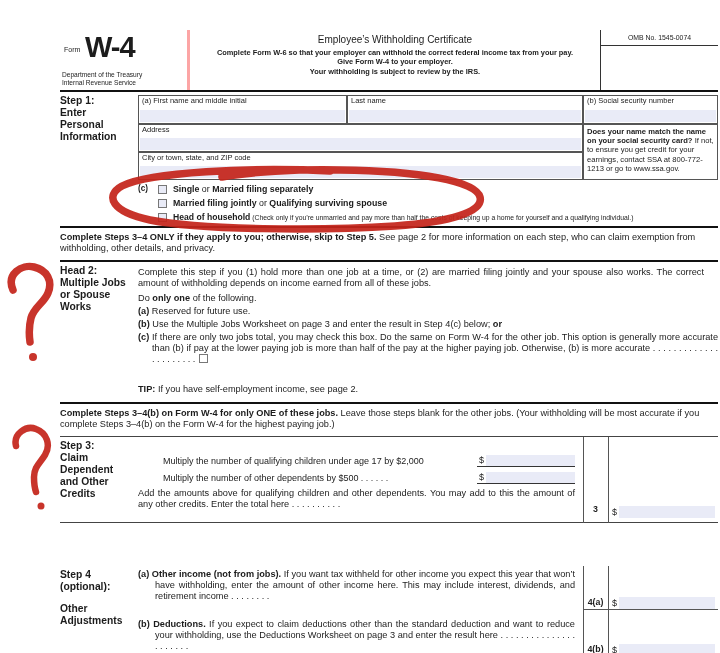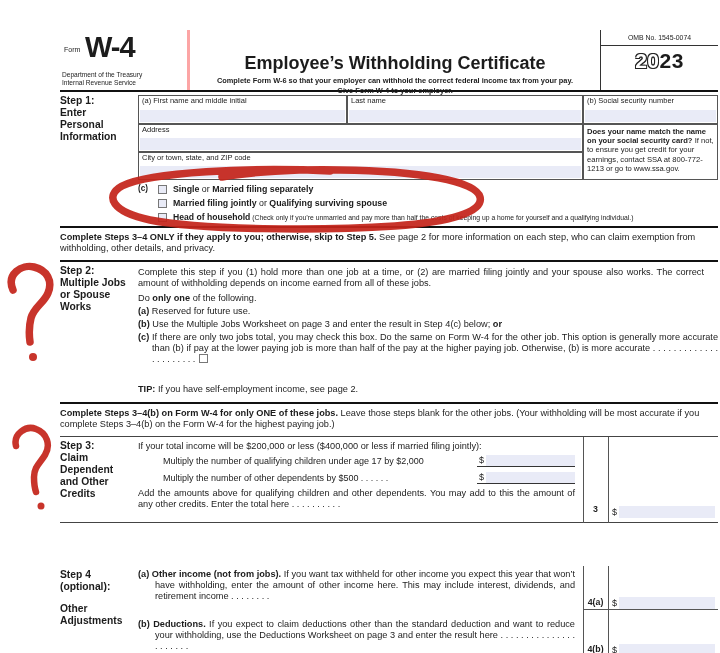--- a/index.html
+++ b/index.html
@@ -11,21 +11,21 @@
   .b { font-weight:bold; }
   .pre { white-space:pre-line; }
 
   
   .hdr { top:0; height:62px; border-bottom:2.5px solid #111; display:flex; }
   .hdr-left { width:130px; border-right:3px solid #fca5a5; position:relative; padding:2px 2px; }
   .form-word { font-size:7px; position:absolute; left:4px; top:16px; }
   .form-num { font-size:29px; font-weight:bold; letter-spacing:-1px; position:absolute; left:25px; top:0px; }
   .dept { position:absolute; left:2px; bottom:3px; font-size:6.6px; line-height:8px; }
   .hdr-mid { width:410px; text-align:center; padding-top:4px; }
-  .hdr-title { font-size:18px; font-weight:bold;margin-top:19px; }
+  .hdr-title { font-size:10px; font-weight:normal; }
   .hdr-sub { font-size:7.4px; font-weight:bold; line-height:9.6px; margin-top:2px; }
   .hdr-right { width:118px; border-left:1px solid #333; text-align:center; }
   .omb { font-size:6.9px; padding:4px 1px 3px; border-bottom:1px solid #333; }
   .year { font-size:21px; font-weight:bold; margin-top:3px; letter-spacing:0.5px; }
   .hollow { color:#fff; text-shadow:-1px -1px 0 #222,1px -1px 0 #222,-1px 1px 0 #222,1px 1px 0 #222; font-weight:bold; }
 
   
   .steplbl { position:absolute; left:0; top:3px; width:78px; font-size:10.3px; font-weight:bold; line-height:12px; }
 
   
@@ -90,21 +90,20 @@
       <div class="hdr-mid">
         <div class="hdr-title">Employee’s Withholding Certificate</div>
         <div class="hdr-sub">
           <div>Complete Form W-6 so that your employer can withhold the correct federal income tax from your pay.</div>
           <div>Give Form W-4 to your employer.</div>
           <div>Your withholding is subject to review by the IRS.</div>
         </div>
       </div>
       <div class="hdr-right">
         <div class="omb">OMB No. 1545-0074</div>
-        <div class="year"><span class="hollow">20</span><span>23</span></div>
       </div>
     </div>
 
     <div class="sec s1">
       <div class="steplbl">
         <div>Step 1:</div>
         <div class="pre">Enter
 Personal
 Information</div>
       </div>
@@ -150,21 +149,21 @@
         </div>
       </div>
     </div>
 
     <div class="sec i24">
       <span class="b">Complete Steps 3–4 ONLY if they apply to you; otherwise, skip to Step 5.</span><span> See page 2 for more information on each step, who can claim exemption from withholding, other details, and privacy.</span>
     </div>
 
     <div class="sec s2">
       <div class="steplbl">
-        <div>Step 2:</div>
+        <div>Head 2:</div>
         <div class="pre">Multiple Jobs
 or Spouse
 Works</div>
       </div>
       <div class="s2p just" style="left:78px;top:5px;width:566px;">Complete this step if you (1) hold more than one job at a time, or (2) are married filing jointly and your spouse also works. The correct amount of withholding depends on income earned from all of these jobs.</div>
       <div class="s2p" style="left:78px;top:31px;">
         <span>Do </span><span class="b">only one</span><span> of the following.</span>
       </div>
       <div class="s2p" style="left:78px;top:44px;">
         <span class="b">(a)</span><span> Reserved for future use.</span>
@@ -187,21 +186,20 @@
     <div class="sec s3">
       <div class="vline" style="left:523px;height:86px;"></div>
       <div class="vline" style="left:548px;height:86px;"></div>
       <div class="steplbl">
         <div>Step 3:</div>
         <div class="pre">Claim
 Dependent
 and Other
 Credits</div>
       </div>
-      <div style="position:absolute;left:78px;top:4px;">If your total income will be $200,000 or less ($400,000 or less if married filing jointly):</div>
       <div class="s3line" style="top:17px;">
         <span>Multiply the number of qualifying children under age 17 by $2,000</span>
         <span class="lead"></span>
         <span class="amtfield">
             <span class="cur">$</span>
             <span class="abg2"></span>
           </span>
       </div>
       <div class="s3line" style="top:34px;">
         <span>Multiply the number of other dependents by $500</span>

